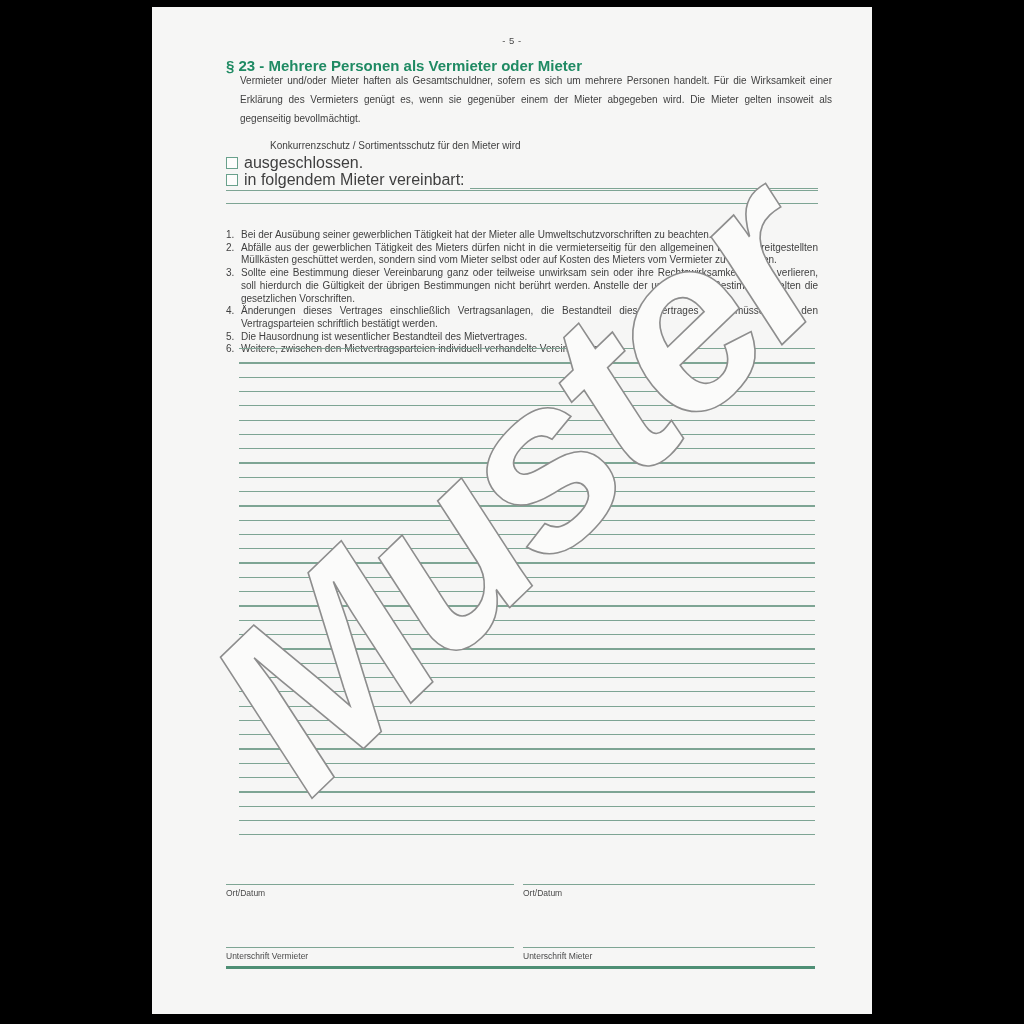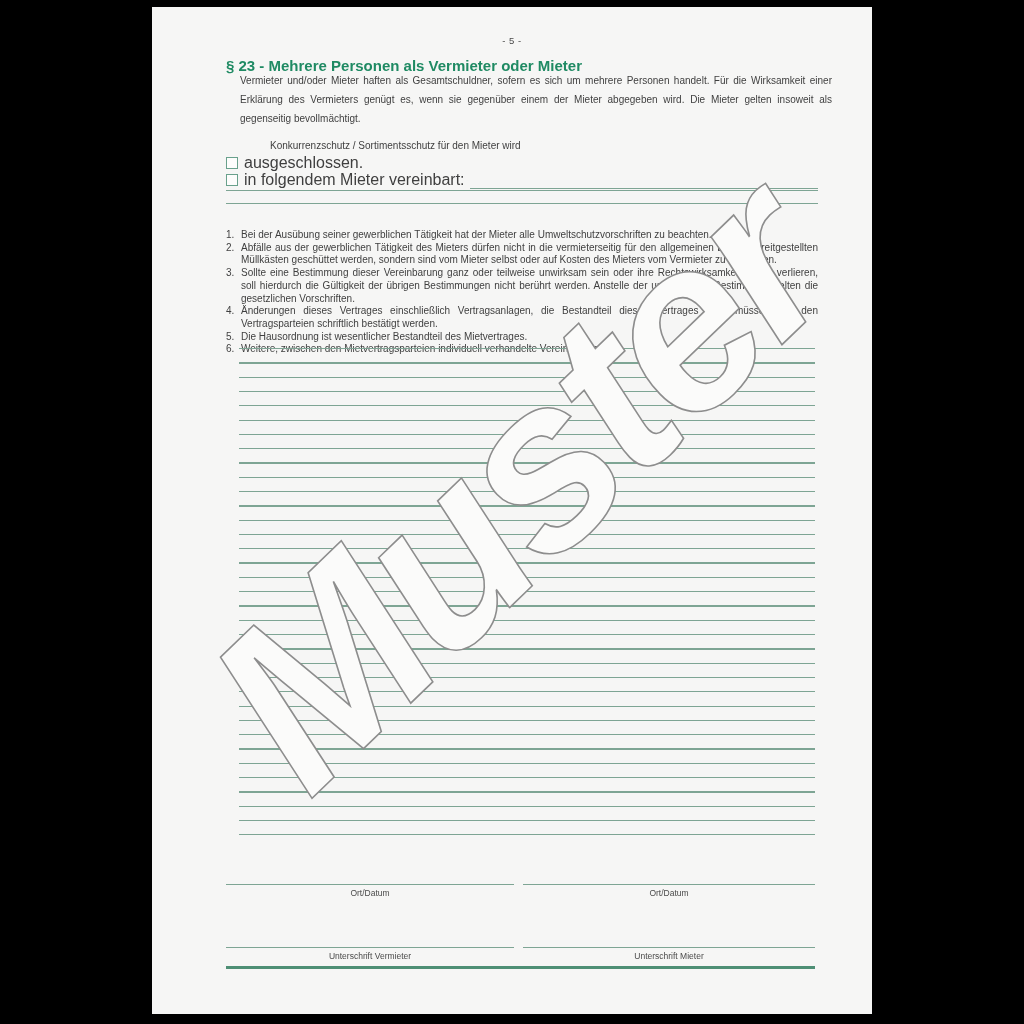--- a/index.html
+++ b/index.html
@@ -88,21 +88,21 @@
     left: 365px; top: 478px;
     transform: translate(-50%, -50%) rotate(-44deg);
     font-size: 240px; font-weight: bold; font-style: italic;
     line-height: 1;
     letter-spacing: -8px;
     white-space: nowrap;
     color: #fbfbfa;
     -webkit-text-stroke: 1.6px #8d8d8d;
     z-index: 5;
   }
-  .sig-field { border-top: 1.4px solid var(--rule-line-green, #7ea594); text-align: center; }
+  .sig-field { border-top: 1.4px solid var(--rule-line-green, #7ea594); }
   .sig-label {
     font-size: 8.5px; color: #4a4a4a;
     padding-top: 3px; display: block;
   }
   .sig-left  { left: 74px;  width: 288px; }
   .sig-right { left: 371px; width: 292px; }
   .row1 { top: 877px; }
   .row2 { top: 940px; }
   .thick-line {
     left: 74px; top: 959px;

